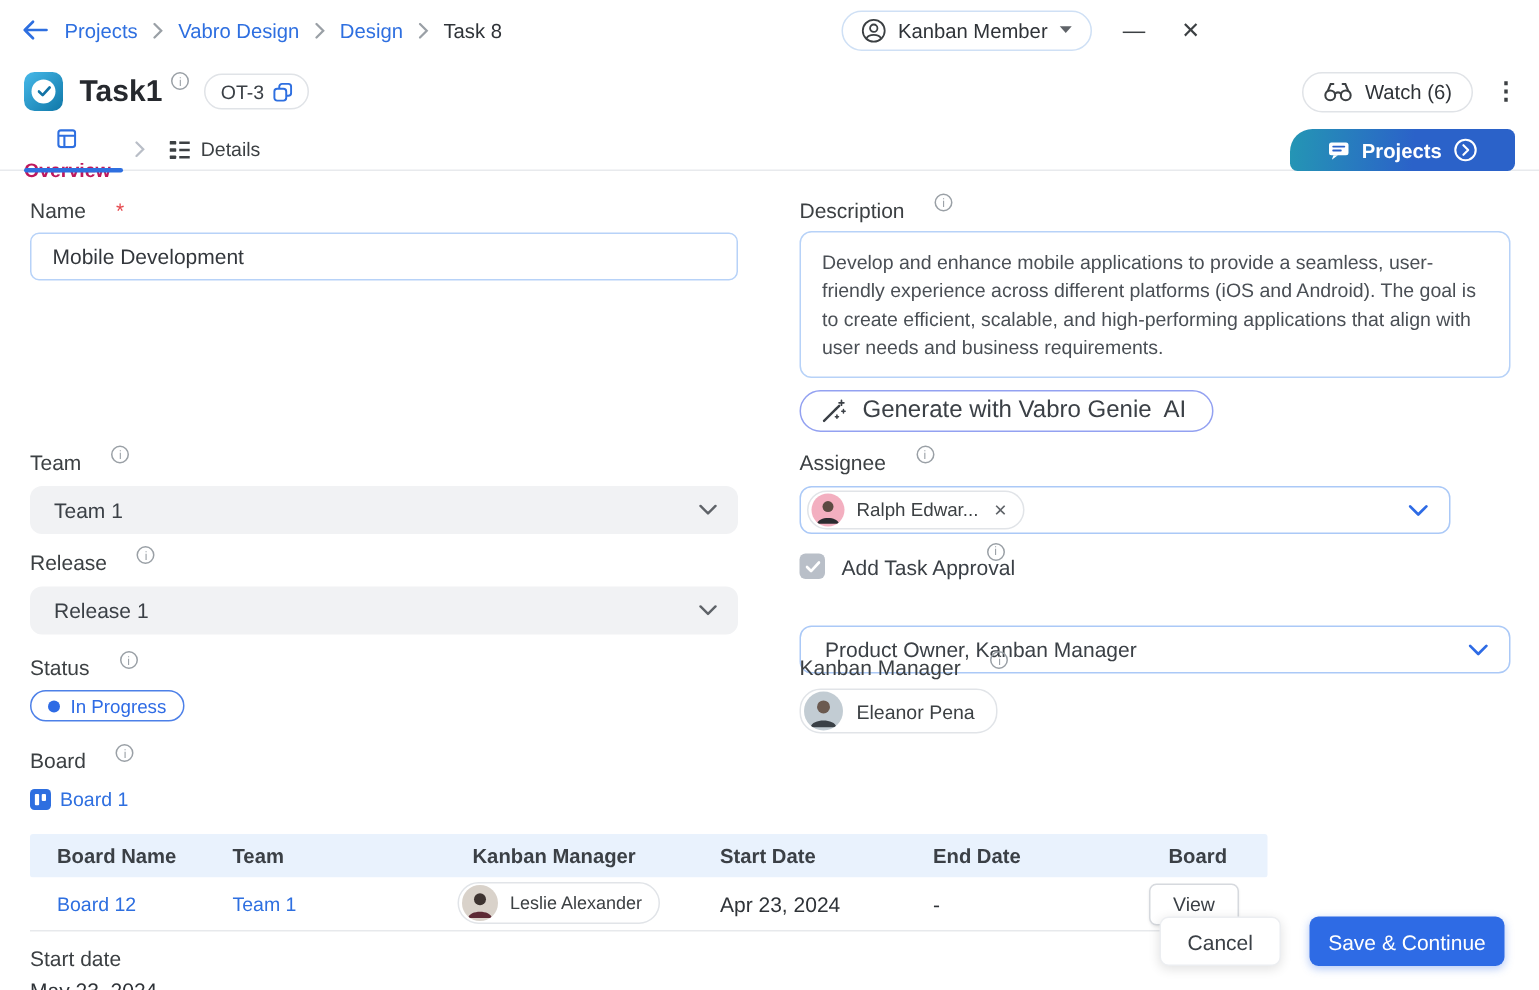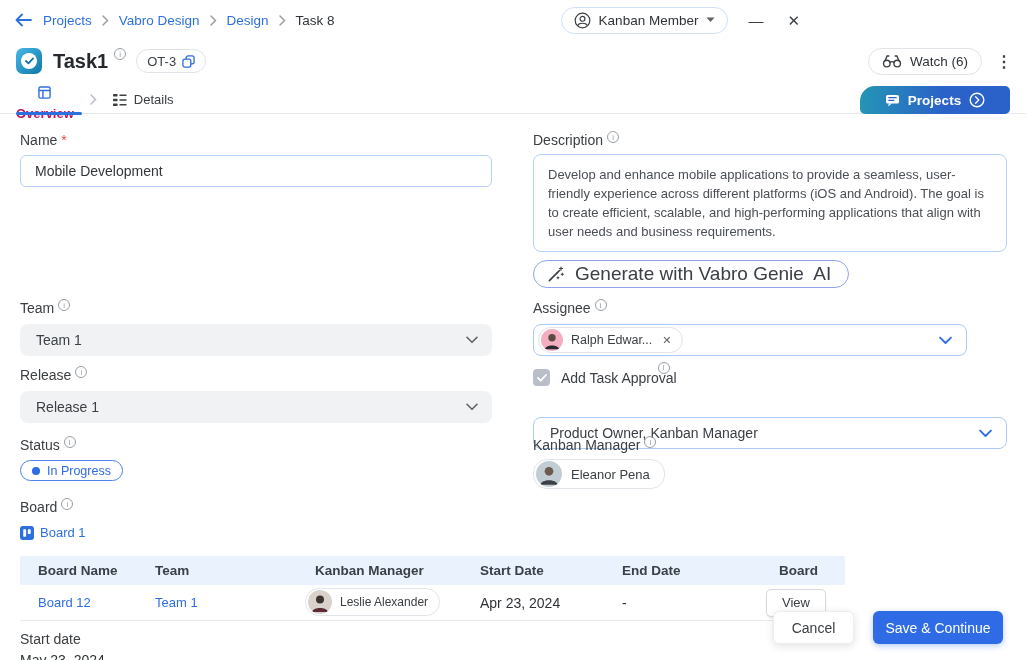--- a/index.html
+++ b/index.html
@@ -44,37 +44,37 @@
   .tab.active::after { content:""; position:absolute; left:0; right:2px; bottom:-1px; height:3px;
                        background:#2e6fe0; border-radius:2px; }
   .tab.inactive { color:#3c4043; font-weight:500; margin-left:16px; }
   .tab-sep { display:flex; align-items:center; color:#b9bec7; margin-left:6px; }
   .comments-btn { position:absolute; top:86px; left:860px; width:150px; height:28px;
                   background:linear-gradient(95deg,#2496b4 0%,#2b62c9 55%);
                   border-radius:15px 5px 5px 5px; display:flex; align-items:center; justify-content:center; gap:8px;
                   color:#fff; font-size:13.5px; font-weight:700; cursor:pointer; z-index:3; }
 
   
-  .field-label { position:absolute; font-size:14px; color:#3c4043; display:flex; align-items:flex-end; gap:4px; }
+  .field-label { position:absolute; font-size:14px; color:#3c4043; display:flex; align-items:center; gap:20px; }
   .field-label .info-icon { transform:translateY(-5px); }
   .req { color:#e5484d; }
   .text-input { position:absolute; height:32px; border:1px solid #b7d2f8; border-radius:6px; background:#fff;
                 font-family:"Liberation Sans",sans-serif; font-size:14px; color:#33373c; padding:0 14px; outline:none; }
   .gray-select { position:absolute; height:32px; background:#f1f2f4; border-radius:8px; display:flex; align-items:center;
                  padding:0 14px 0 16px; font-size:14px; color:#3b4046; cursor:pointer; }
   .gray-select .chev { margin-left:auto; color:#5f6368; display:flex; }
   .blue-select { position:absolute; height:32px; background:#fff; border:1px solid #abc9f7; border-radius:8px;
                  display:flex; align-items:center; padding:0 14px 0 16px; font-size:14px; color:#3b4046; cursor:pointer; }
   .blue-select .chev { margin-left:auto; color:#2e6be5; display:flex; }
 
   .desc-box { position:absolute; border:1px solid #b7d2f8; border-radius:8px; background:#fff; padding:11px 14px;
               font-size:13px; line-height:1.45; color:#4a4f55; }
 
   .gen-btn { position:absolute; height:28px; display:inline-flex; align-items:center; gap:11px; padding:0 17px 0 13px;
-             border:1.5px solid #93a1f1; border-radius:15px; background:#fff; font-size:19px; color:#3b4046;
+             border:1.5px solid #93a1f1; border-radius:15px; background:#fff; font-size:16px; color:#3b4046;
              cursor:pointer; white-space:pre; }
 
   .chip { display:inline-flex; align-items:center; border:1px solid #e1e4e8; border-radius:14px; background:#fff; }
   .avatar { border-radius:50%; overflow:hidden; display:flex; align-items:center; justify-content:center; flex:none; }
 
   .assignee-field { position:absolute; height:32px; border:1px solid #abc9f7; border-radius:8px; background:#fff;
                     display:flex; align-items:center; padding:0 14px 0 4px; }
   .assignee-chip { height:26px; padding:0 10px 0 2px; gap:8px; font-size:12.5px; color:#3c4043; cursor:default; }
   .chip-x { color:#5f6368; font-size:11px; margin-left:2px; cursor:pointer; }
   .assignee-field .chev { margin-left:auto; color:#2e6be5; display:flex; cursor:pointer; }

